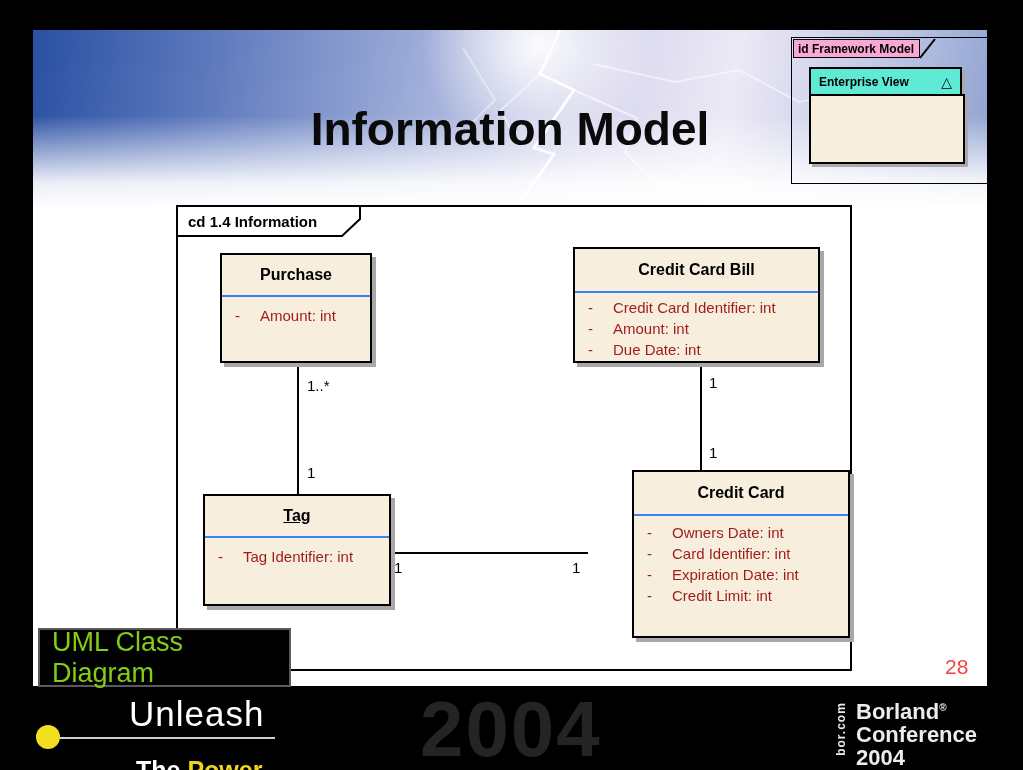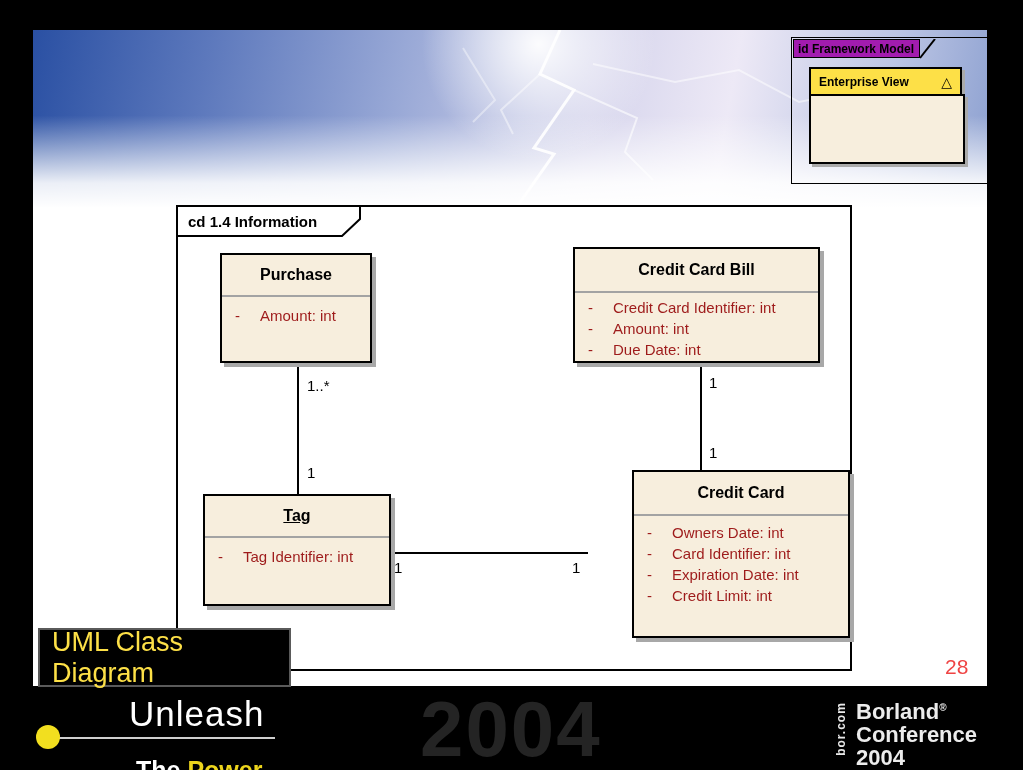--- a/index.html
+++ b/index.html
@@ -15,39 +15,39 @@
       linear-gradient(100deg,#2A50A3 0%,#5C78BC 18%,#98A8D6 38%,#D5D4EC 58%,#EDE9F6 72%,#BCC5E4 88%,#8CA0D0 100%);}
   .banner svg{position:absolute;left:0;top:0;}
 
   .slide-title{position:absolute;left:0;top:72px;width:100%;text-align:center;
     font-size:46px;font-weight:bold;color:#0a0a0a;letter-spacing:0px;z-index:3;}
 
   
   .ent-frame{position:absolute;left:758px;top:7px;width:196px;height:145px;
     border:1px solid #000;z-index:2;}
   .ent-tab{position:absolute;left:1px;top:1px;height:19px;display:flex;}
-  .ent-tab-label{background:#a21caf;border:1px solid #000;font-size:12px;font-weight:bold;
+  .ent-tab-label{background:#f9a8d4;border:1px solid #000;font-size:12px;font-weight:bold;
     padding:2px 5px 1px 4px;color:#000;white-space:nowrap;}
   .ent-tab-diag{margin-top:0;}
-  .pkg-header{position:absolute;left:17px;top:29px;width:133px;height:25px;background:#fde047;
+  .pkg-header{position:absolute;left:17px;top:29px;width:133px;height:25px;background:#5eead4;
     border:2px solid #000;box-shadow:3px 3px 0 #aaa;display:flex;align-items:center;
     justify-content:space-between;padding:0 8px;font-size:12px;font-weight:bold;color:#000;}
   .pkg-tri{font-size:14px;font-weight:normal;}
   .pkg-body{position:absolute;left:17px;top:56px;width:152px;height:66px;background:#F7EEDD;
     border:2px solid #000;box-shadow:3px 3px 0 #aaa;}
 
   
   .dgm-frame{position:absolute;left:143px;top:175px;width:672px;height:462px;
     border:2px solid #000;}
   .dgm-tab{position:absolute;left:-2px;top:-2px;width:186px;height:32px;}
   .dgm-tab-label{position:absolute;left:10px;top:6px;font-size:15px;font-weight:bold;color:#000;}
 
   
   .cls{position:absolute;background:#F7EEDD;border:2px solid #000;box-shadow:4px 4px 0 #A8A8A8;}
-  .cls-name{display:flex;align-items:center;justify-content:center;border-bottom:2px solid #a3a3a3;
+  .cls-name{display:flex;align-items:center;justify-content:center;border-bottom:2px solid #3b82f6;
     font-weight:bold;font-size:16px;color:#000;}
   .cls-attrs{padding-top:10px;}
   .attr-row{position:relative;height:21px;font-size:15px;color:#9E1B1B;}
   .attr-bullet{position:absolute;left:13px;top:0;}
   .attr-text{position:absolute;left:38px;top:0;white-space:nowrap;}
 
   .cls-purchase{left:187px;top:223px;width:148px;height:106px;}
   .cls-purchase .cls-name{height:40px;}
   .cls-ccb{left:540px;top:217px;width:243px;height:112px;}
   .cls-ccb .cls-name{height:42px;}
@@ -60,21 +60,21 @@
 
   
   .edge{position:absolute;background:#000;}
   .edge-v1{left:264px;top:331px;width:2px;height:133px;}
   .edge-v2{left:667px;top:331px;width:2px;height:109px;}
   .edge-h1{left:358px;top:522px;width:197px;height:2px;}
   .mult{position:absolute;font-size:15px;color:#000;}
 
   
   .caption-box{position:absolute;left:5px;top:598px;width:237px;height:55px;background:#000;
-    border:2px solid #5a5a5a;color:#fde047;font-size:27px;display:flex;align-items:center;
+    border:2px solid #5a5a5a;color:#84cc16;font-size:27px;display:flex;align-items:center;
     padding-left:12px;z-index:4;}
   .page-num{position:absolute;left:912px;top:625px;font-size:21px;color:#ef4444;}
 
   
   .unleash{position:absolute;left:30px;top:692px;width:260px;height:74px;}
   .unleash-word{position:absolute;left:99px;top:2px;font-size:35px;color:#fff;letter-spacing:1px;}
   .unleash-line{position:absolute;left:18px;top:45px;width:227px;height:2px;background:#cfcfcf;}
   .unleash-dot{position:absolute;left:6px;top:33px;width:24px;height:24px;border-radius:50%;
     background:#F2DF1F;}
   .the-power{position:absolute;left:106px;top:64px;font-size:25px;font-weight:bold;color:#fff;}
@@ -100,20 +100,21 @@
     <div class="banner">
       <svg width="954" height="178" viewBox="0 0 954 178">
         <path d="M527,0 L507,44 L541,60 L501,118 L521,124 L483,178" fill="none" stroke="rgba(255,255,255,0.9)" stroke-width="3"></path>
         <path d="M541,60 L604,88 L592,122 L620,150" fill="none" stroke="rgba(255,255,255,0.6)" stroke-width="2"></path>
         <path d="M560,34 L642,52 L706,40 L766,72 L826,60 L880,84" fill="none" stroke="rgba(255,255,255,0.5)" stroke-width="2"></path>
         <path d="M430,18 L462,70 L440,92" fill="none" stroke="rgba(255,255,255,0.4)" stroke-width="2"></path>
         <path d="M507,44 L468,80 L480,104" fill="none" stroke="rgba(255,255,255,0.45)" stroke-width="2"></path>
       </svg>
     </div>
 
+    <div class="slide-title">Information Model</div>
 
     <div class="ent-frame">
       <div class="ent-tab">
         <span class="ent-tab-label">id Framework Model</span>
         <svg class="ent-tab-diag" width="20" height="20">
           <line x1="0" y1="19" x2="15" y2="0" stroke="#000" stroke-width="2"></line>
         </svg>
       </div>
       <div class="pkg-header">
         <span>Enterprise View</span>

